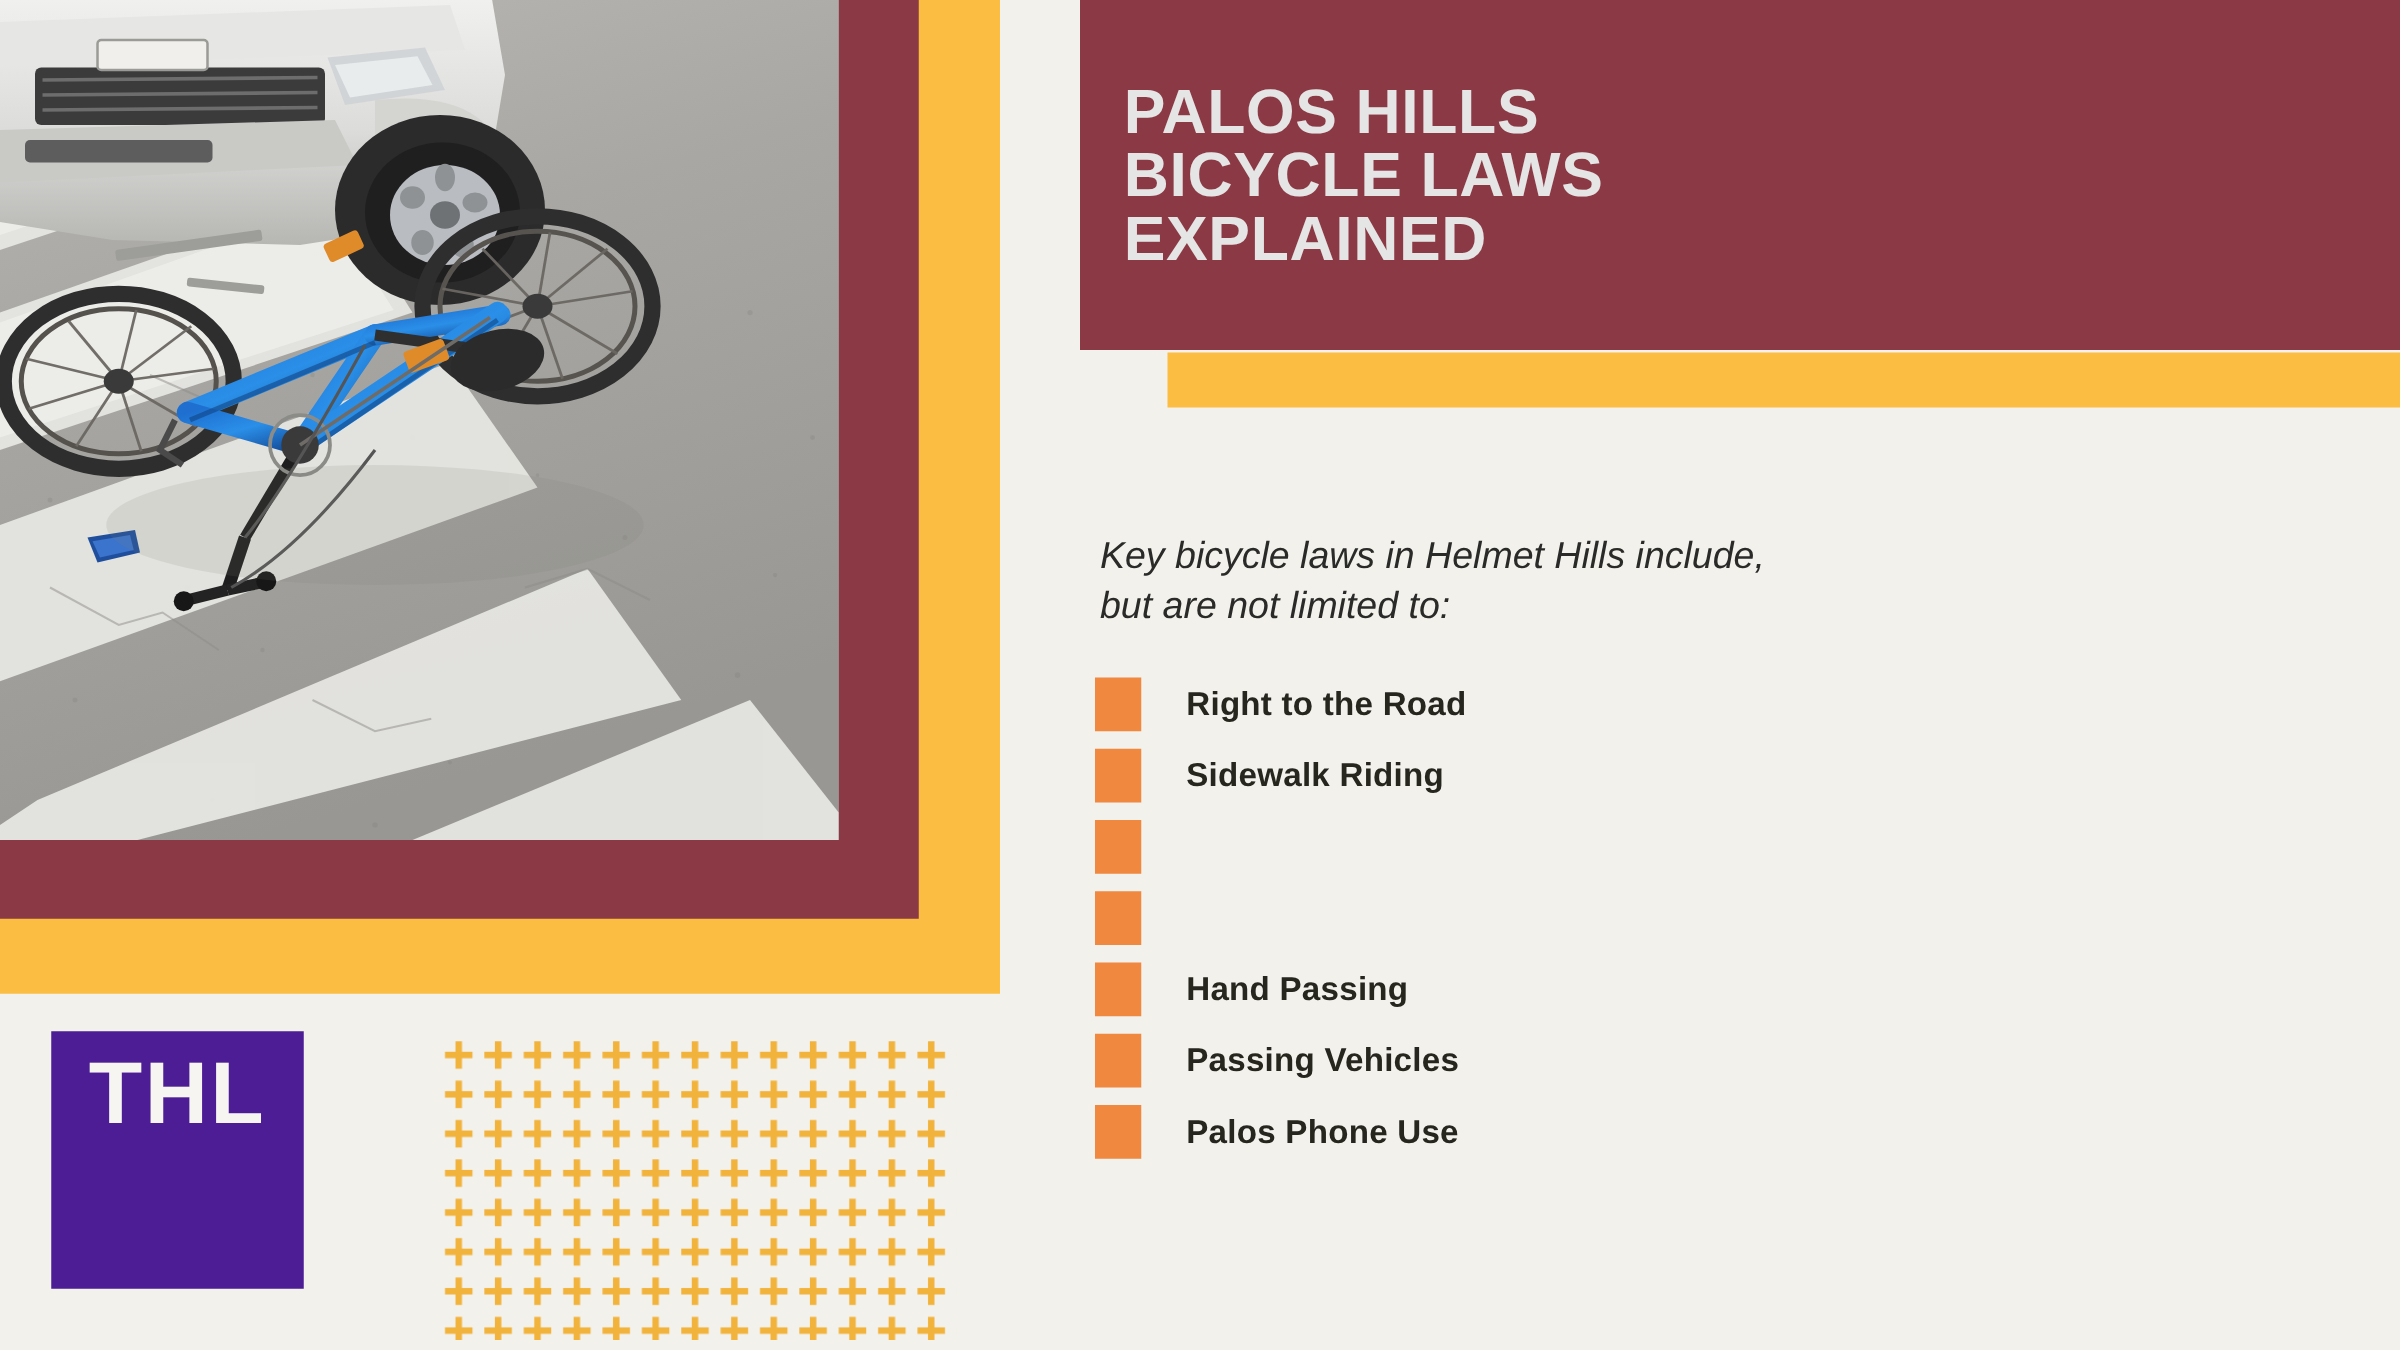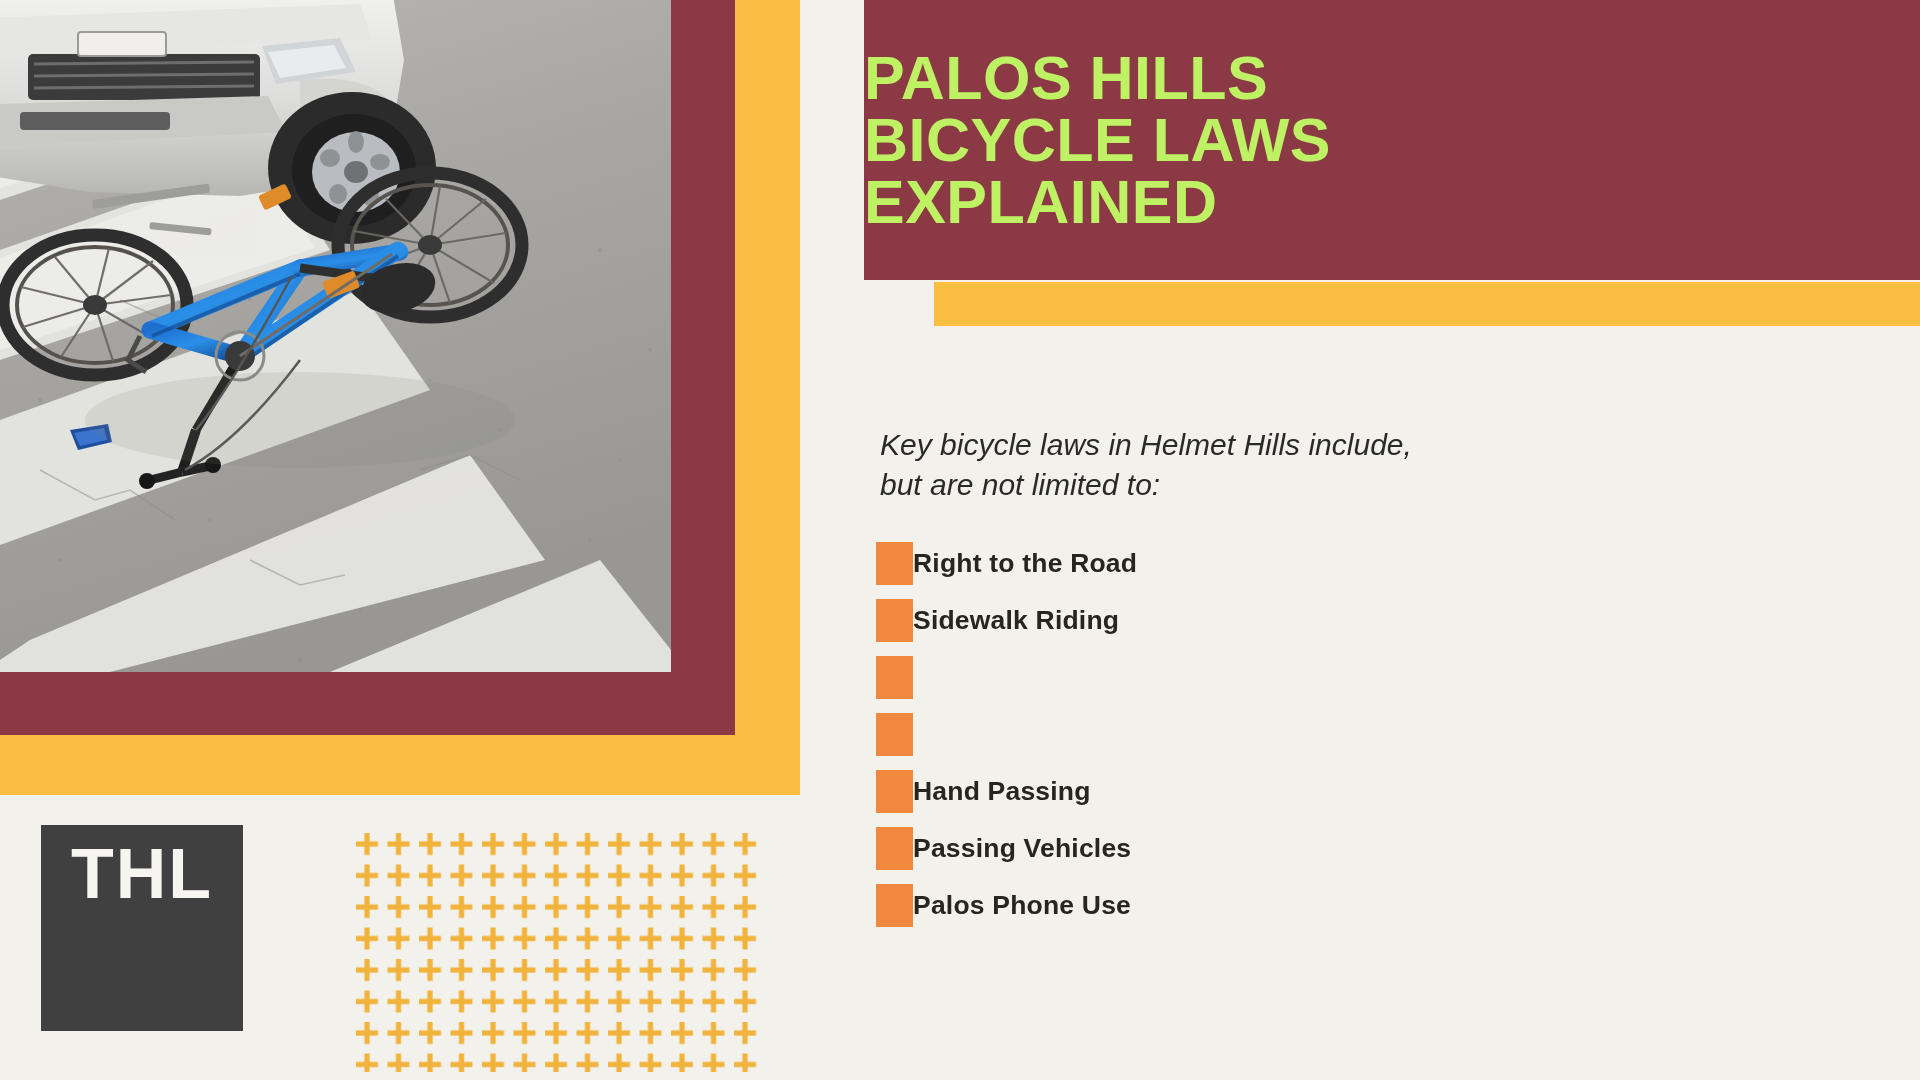--- a/index.html
+++ b/index.html
@@ -21,25 +21,26 @@
   }
   .photo svg{display:block;width:671px;height:672px;}
 
   
   .title-block{
     position:absolute;left:864px;top:0;width:1056px;height:280px;
     background:#8B3A45;
     display:flex;align-items:center;
   }
   .title-text{
-    color:#bef264;
-    font-size:61px;
+    color:#e5e5e5;
+    font-size:50px;
     line-height:1.02;
     font-weight:bold;
     letter-spacing:0.5px;
+    margin-left:35px;
     text-transform:uppercase;
     font-family:"Liberation Sans", sans-serif;
   }
   .title-underbar{
     position:absolute;left:934px;top:282px;width:986px;height:44px;background:#FBBE42;
   }
 
   
   .intro{
     position:absolute;left:880px;top:425px;width:760px;
@@ -52,28 +53,28 @@
     position:absolute;left:876px;top:535px;width:900px;
   }
   .law-item{
     display:flex;align-items:center;height:57px;
   }
   .law-bullet{
     width:37px;height:43px;background:#F0883F;flex:0 0 auto;
     margin-right:0px;
   }
   .law-label{
-    font-size:26.5px;font-weight:bold;color:#26261F;
+    font-size:26.5px;font-weight:bold;color:#26261F;margin-left:36px;
     white-space:nowrap;letter-spacing:0.2px;
   }
 
   
   .logo-box{
     position:absolute;left:41px;top:825px;width:202px;height:206px;
-    background:#404040;
+    background:#4c1d95;
     display:flex;align-items:flex-start;justify-content:center;
   }
   .logo-text{
     color:#F7F5F1;font-size:70px;font-weight:bold;letter-spacing:2px;
     margin-top:14px;line-height:1;
   }
 
   
   .plus-pattern{
     position:absolute;left:355px;top:832px;width:410px;height:240px;

